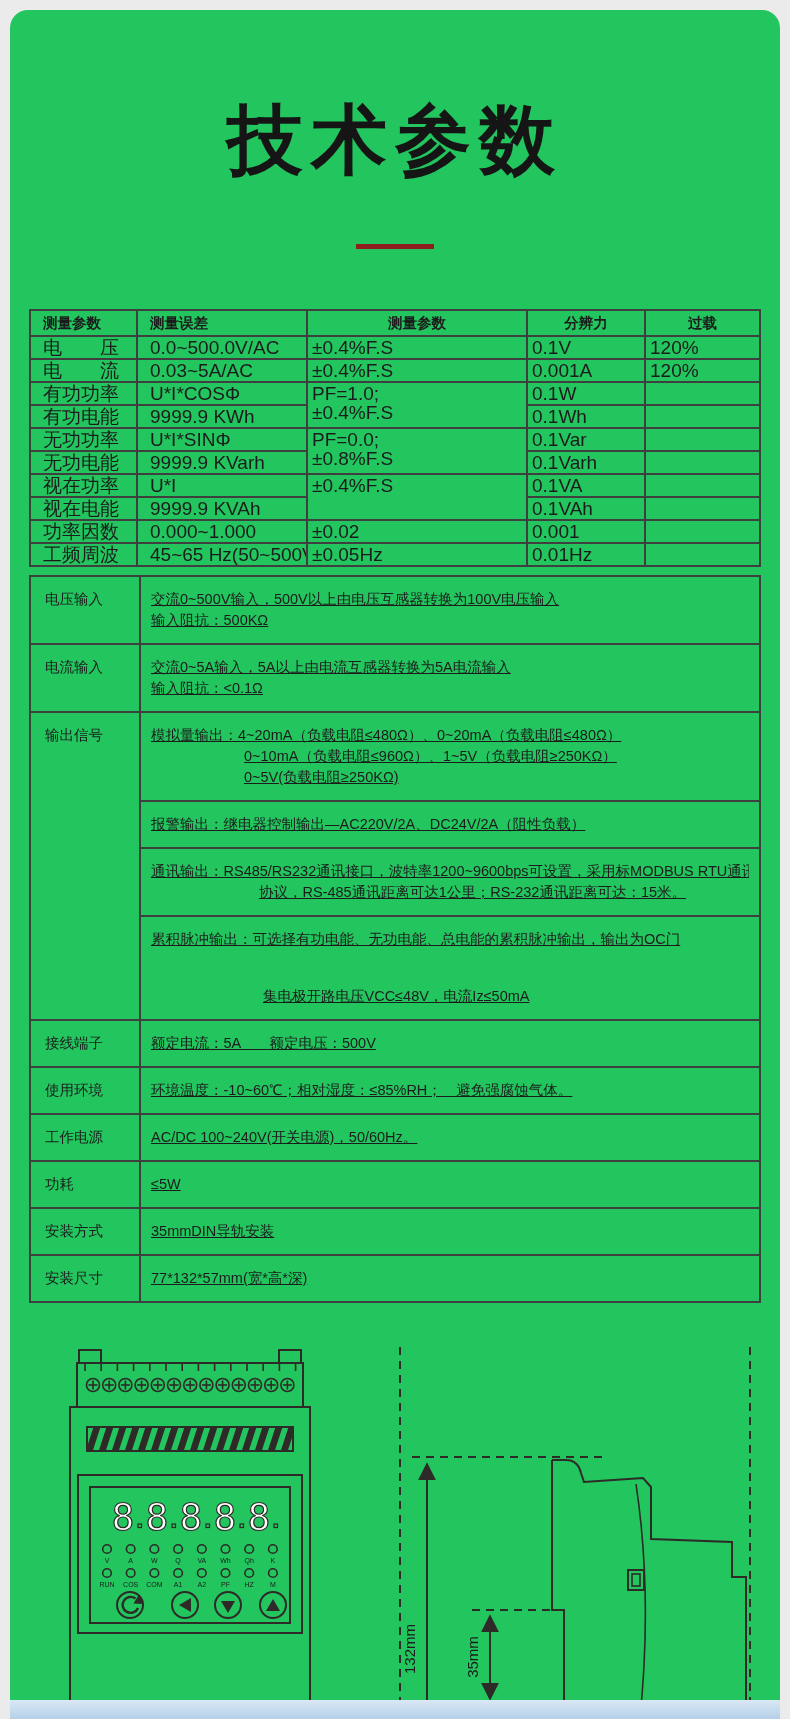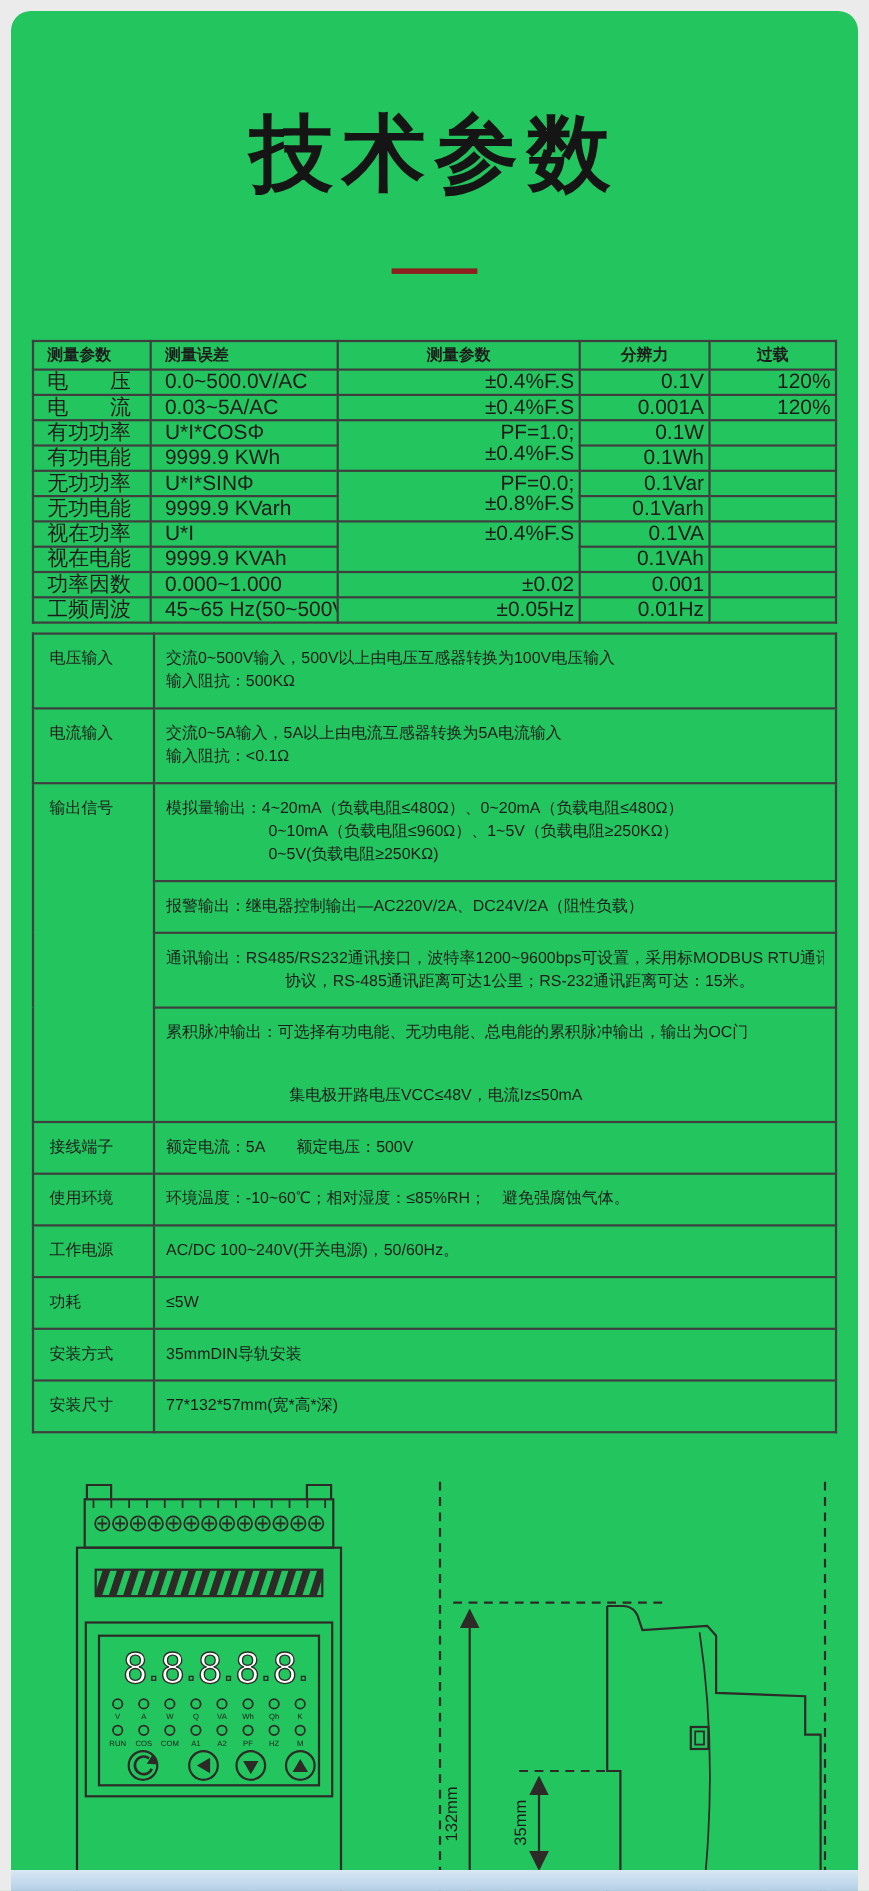--- a/index.html
+++ b/index.html
@@ -7,26 +7,26 @@
   .page{width:790px;height:1719px;padding-top:10px;box-sizing:border-box;}
   .card{margin:0 10px;background:#22c55e;border-radius:18px 18px 0 0;height:1709px;box-sizing:border-box;overflow:hidden;position:relative;}
   .title{margin:0;padding-top:92px;text-align:center;font-size:76px;line-height:1;font-weight:900;letter-spacing:8px;color:#151515;}
   .divider{width:78px;height:5px;margin:66px auto 0;background:#8E1F1F;}
   table{border-collapse:collapse;table-layout:fixed;width:730px;margin:0 auto;}
   .t1{margin-top:60px;}
   .t1 th,.t1 td{border:2px solid #3f3f3f;font-size:19px;line-height:19px;height:19px;padding:1px 4px;white-space:nowrap;overflow:hidden;}
   .t1 th{font-size:14.5px;font-weight:bold;text-align:left;padding-left:12px;height:22px;}
   .t1 th.c{text-align:center;padding-left:4px;}
   .t1 td.l{text-align:left;padding-left:12px;}
-  .t1 td.c{text-align:right;}
+  .t1 td.c{text-align:left;}
   .t1 td.vt{vertical-align:top;}
   .t2{margin-top:8px;}
   .t2 td{border:2px solid #3f3f3f;font-size:14.5px;line-height:21px;padding:12px 10px;vertical-align:top;}
   .t2 td.lbl{padding-left:14px;white-space:nowrap;}
-  .t2 .ln{white-space:nowrap;overflow:hidden;}
+  .t2 .ln{white-space:nowrap;overflow:hidden;text-decoration:underline;}
   .ind-a{padding-left:93px;}
   .ind-b{padding-left:108px;}
   .ind-c{padding-left:112px;margin-top:36px;}
   .h2{margin:48px 0 0;text-align:center;font-size:30px;font-weight:bold;letter-spacing:2px;color:#111;}
   .draw-wrap{margin-top:24px;text-align:center;}
   svg .ol{stroke:#2e2a28;stroke-width:2;fill:none;}
   svg .thin{stroke:#2e2a28;stroke-width:1.6;fill:none;}
   svg .dash{stroke:#2e2a28;stroke-width:2;fill:none;stroke-dasharray:8 6;}
   svg .dim-line{stroke:#2e2a28;stroke-width:2;fill:none;}
   svg .dim{font-size:15px;fill:#1c1c1c;stroke:none;font-family:"Liberation Sans",sans-serif;}

